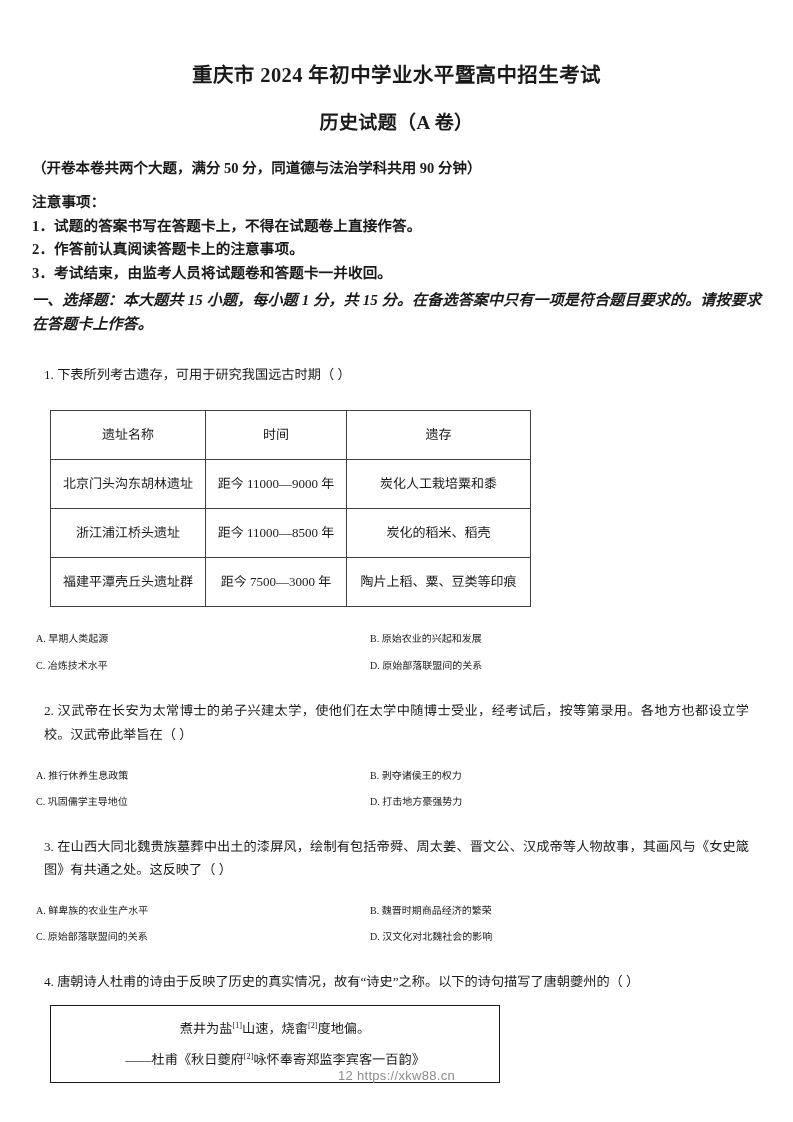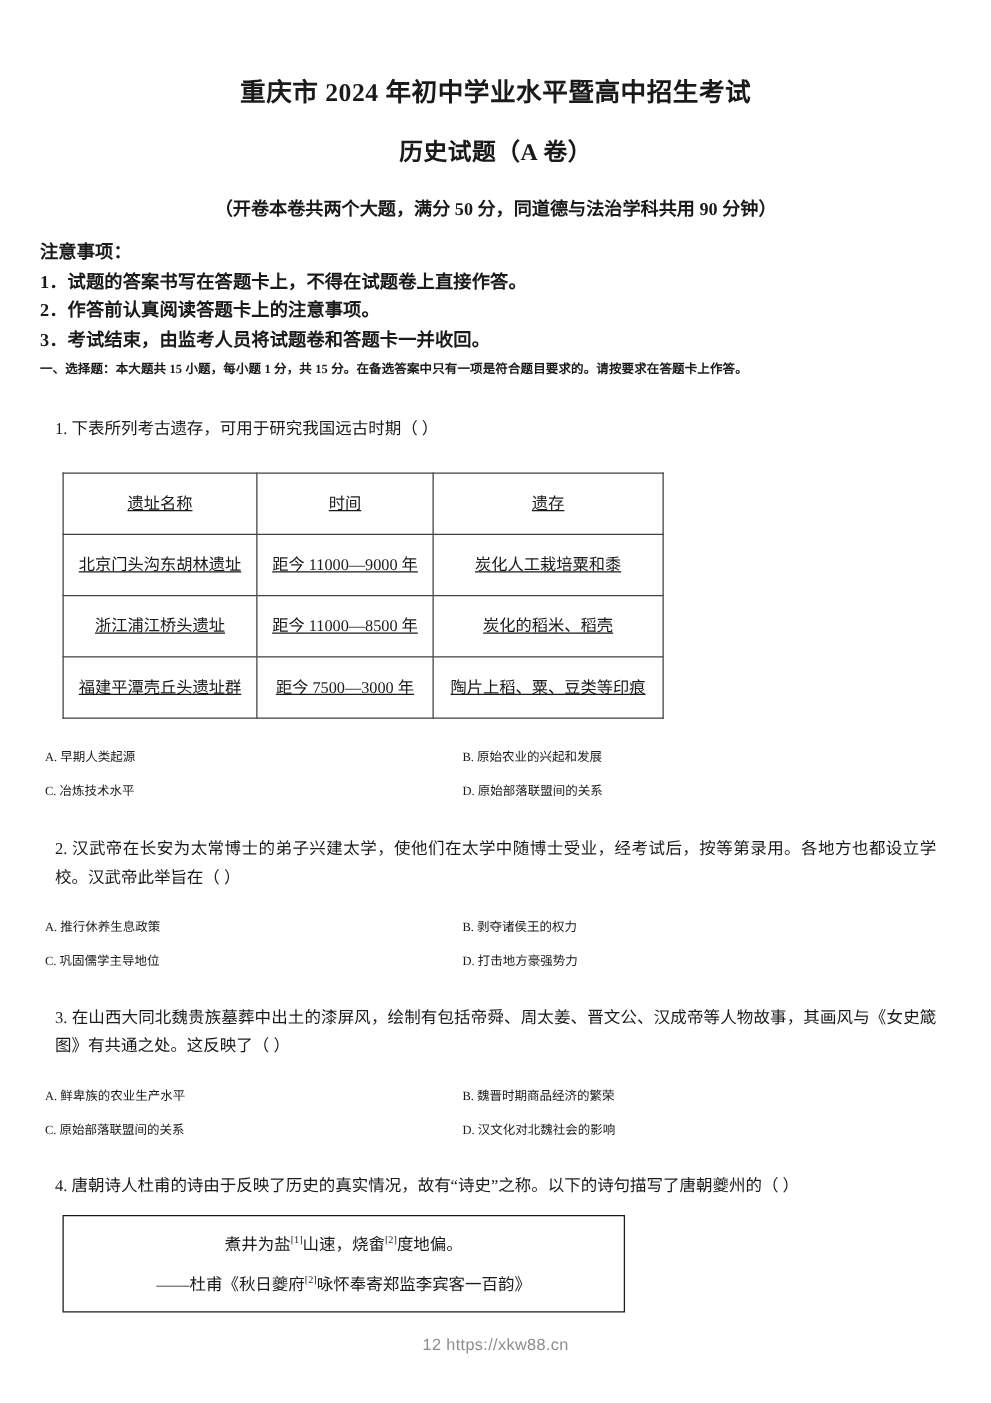--- a/index.html
+++ b/index.html
@@ -38,21 +38,20 @@
   .doc-subtitle {
     text-align: center;
     font-size: 19px;
     font-weight: bold;
     letter-spacing: 0.4px;
     margin: 0;
     padding-top: 22px;
     line-height: 1.3;
   }
   .doc-meta {
-    text-align: center;
     font-size: 14.5px;
     font-weight: bold;
     margin: 0;
     padding-top: 24px;
     line-height: 1.3;
   }
 
   
   .notice {
     padding-top: 13px;
@@ -60,28 +59,29 @@
   .notice-line {
     font-size: 14.6px;
     font-weight: bold;
     line-height: 1.62;
     margin: 0;
     letter-spacing: 0.1px;
   }
 
   
   .section-head {
-    font-size: 10px;
+    font-size: 15px;
     font-weight: bold;
     line-height: 1.62;
     margin: 0;
     padding-top: 2px;
     text-align: justify;
     text-justify: inter-ideograph;
     letter-spacing: 0.1px;
+    font-style: italic;
   }
 
   
   .question {
     font-size: 13.2px;
     line-height: 1.75;
     margin: 12px;
     text-align: justify;
     text-justify: inter-ideograph;
   }
@@ -120,21 +120,20 @@
     table-layout: fixed;
   }
   table.evidence td {
     border: 1px solid #404040;
     text-align: center;
     vertical-align: middle;
     font-size: 13px;
     height: 44px;
     padding: 2px 4px;
     line-height: 1.4;
-    text-decoration: underline;
   }
   table.evidence col.c1 { width: 155px; }
   table.evidence col.c2 { width: 141px; }
   table.evidence col.c3 { width: 184px; }
 
   
   .quote-box {
     margin-left: 18px;
     margin-top: 12px;
     width: 450px;

